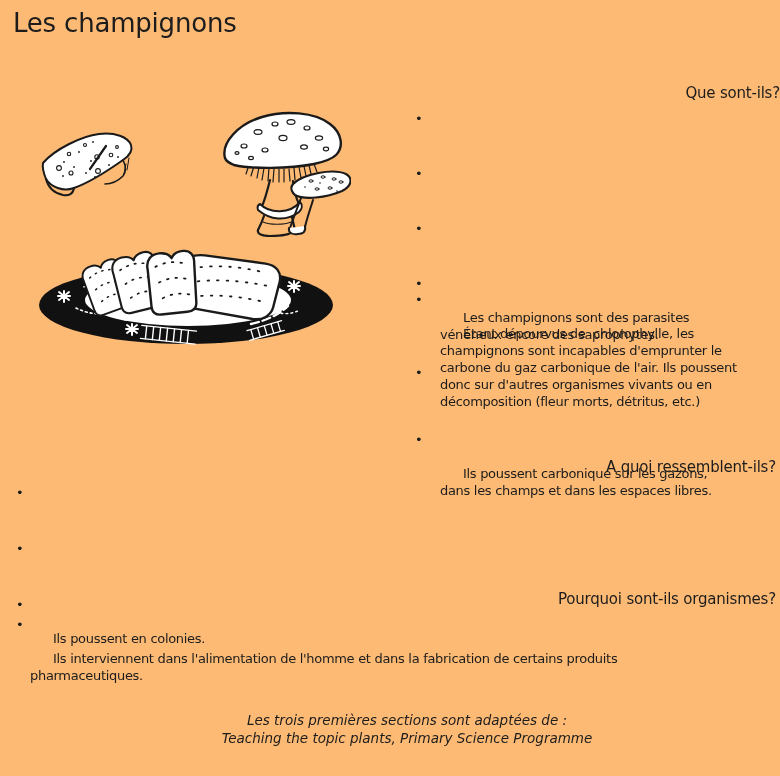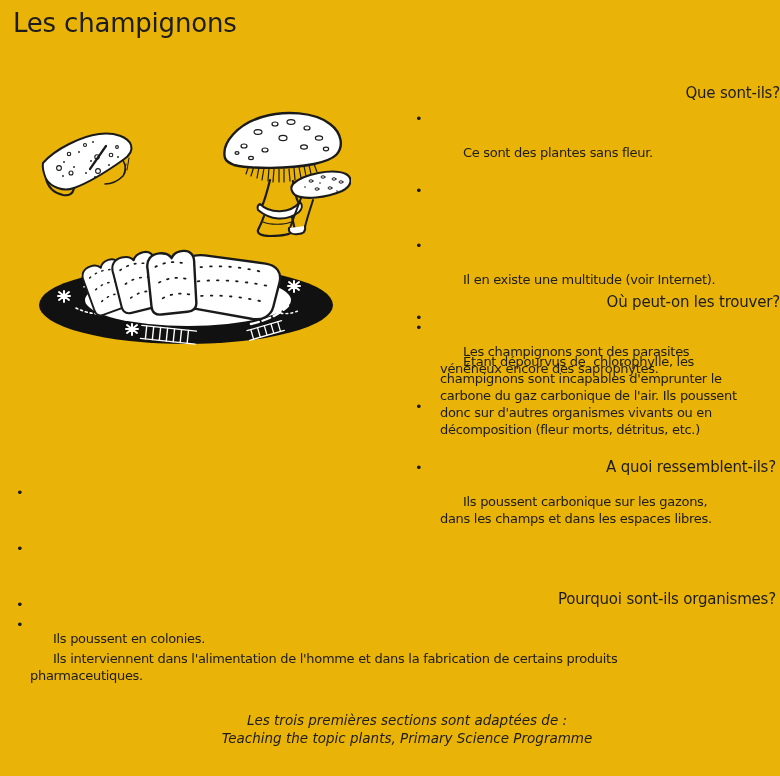--- a/index.html
+++ b/index.html
@@ -1,19 +1,19 @@
 <!DOCTYPE html>
 <html><head>
 <meta charset="utf-8">
 <style>
   html,body{margin:0;padding:0;background:#fff;}
   .page{
     position:relative;
     width:780px;height:776px;
-    background:#eab308;
+    background:#fdba74;
     color:#1c1c1c;
     font-family:"DejaVu Sans","Liberation Sans",sans-serif;
     overflow:hidden;
   }
   .title{
     position:absolute;left:13px;top:6px;
     font-size:26px;line-height:34px;font-weight:400;
     letter-spacing:-0.2px;
   }
   .block{position:absolute;}
@@ -203,41 +203,38 @@
           <path d="M10,14 Q25,8 40,14 M12,30 Q26,24 42,30 M14,46 Q28,40 44,46" fill="none" stroke-width="1.8" stroke-dasharray="1.6,7"></path>
         </g>
       </g>
     </svg>
   </div>
 
   <div class="block rc" style="top:82px;">
     <h2 class="heading">Que sont-ils?</h2>
     <div class="item">
       <span class="bullet">•</span>
-      <span class="txt">Ce sont des plantes sans fleur.</span>
-    </div>
-    <div class="item">
-      <span class="bullet">•</span>
-    </div>
-    <div class="item">
-      <span class="bullet">•</span>
-      <span class="txt">Il en existe une multitude (voir Internet).</span>
+    </div>
+    <div class="item">
+      <span class="bullet">•</span>
+    </div>
+    <div class="item">
+      <span class="bullet">•</span>
     </div>
     <div class="item">
       <span class="bullet">•</span>
       <span class="txt">Les champignons sont des parasites
 vénéneux encore des saprophytes.</span>
     </div>
     <div class="item">
       <span class="bullet">•</span>
     </div>
   </div>
 
   <div class="block rc" style="top:291px;">
-    <h2 class="heading">Où peut-on les trouver?</h2>
     <div class="item">
       <span class="bullet">•</span>
       <span class="txt">Étant dépourvus de  chlorophylle, les
 champignons sont incapables d'emprunter le
 carbone du gaz carbonique de l'air. Ils poussent
 donc sur d'autres organismes vivants ou en
 décomposition (fleur morts, détritus, etc.)</span>
     </div>
     <div class="item">
       <span class="bullet">•</span>

